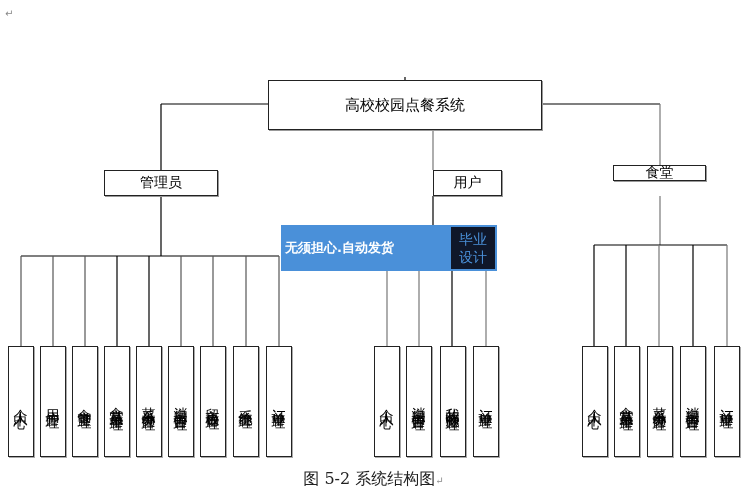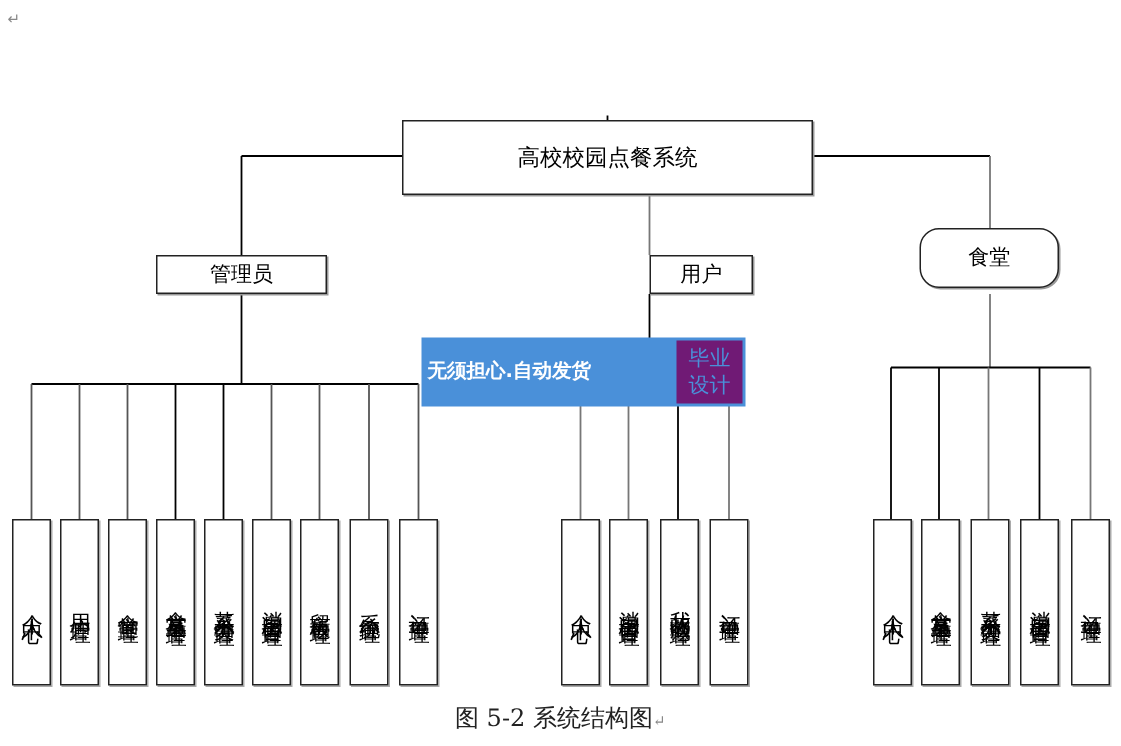--- a/index.html
+++ b/index.html
@@ -14,21 +14,21 @@
           background: #fff; box-shadow: 1px 1px 0 #aaa; width: 26px; height: 111px;
           top: 346px; display: flex; align-items: center; justify-content: center;
           writing-mode: vertical-rl; text-orientation: upright; font-size: 14px;
           letter-spacing: 2px; line-height: 1; }
   .watermark { position: absolute; left: 281px; top: 225px; width: 216px; height: 46px;
                background: #4a90d9; display: flex; }
   .wm-left { flex: 1; color: #fff; display: flex; flex-direction: column;
              justify-content: center; padding-left: 4px; }
   .wm-top { font-size: 13px; font-weight: bold; line-height: 18px; }
   .wm-url { font-size: 11px; font-weight: bold; text-decoration: underline; line-height: 16px; }
-  .wm-right { width: 44px; background: #701a75; margin: 2px; color: #4a90d9;
+  .wm-right { width: 44px; background: #0f172a; margin: 2px; color: #4a90d9;
               font-size: 14px; display: flex; flex-direction: column;
               align-items: center; justify-content: center; line-height: 18px; }
   .caption { position: absolute; top: 469px; left: 0; width: 747px; text-align: center;
              font-family: "DejaVu Serif", serif; font-size: 16px; color: #222; }
 </style>
 </head>
 <body>
 
 <span class="para-mark">↵</span>
 
@@ -73,21 +73,21 @@
 <div class="node" style="left:268px; top:44px; width:274px; height:50px; font-size:15px;margin-top:36px;">
   <span>高校校园点餐系统</span>
 </div>
 
 <div class="node" style="left:104px; top:170px; width:114px; height:26px;">
   <span>管理员</span>
 </div>
 <div class="node" style="left:400px; top:170px; width:69px; height:26px;margin-left:33px;">
   <span>用户</span>
 </div>
-<div class="node" style="left:613px; top:152px; width:93px; height:40px;border-radius:13px;">
+<div class="node" style="left:613px; top:165px; width:93px; height:16px;">
   <span>食堂</span>
 </div>
 
 <div class="leaf" style="left:8px;">
     <span>个人中心</span>
   </div>
 <div class="leaf" style="left:40px;">
     <span>用户管理</span>
   </div>
 <div class="leaf" style="left:72px;">

